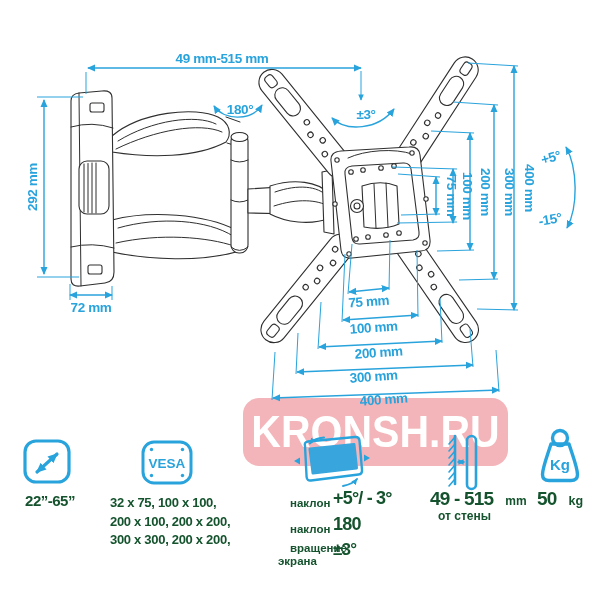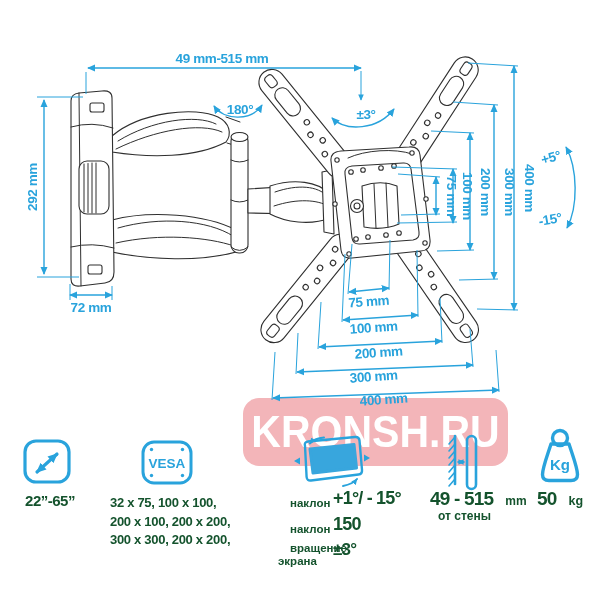--- a/index.html
+++ b/index.html
@@ -223,23 +223,23 @@
 <svg class="abs ic" style="left:291px;top:432px" width="82" height="60">
   <path class="icon-stroke" d="M14,14 Q13,10 17,9.5 L64,5 Q68,4.6 68.5,8.5 L71,38 Q71.4,42 67.5,42.5 L20,48.5 Q16,49 15.6,45 Z" stroke-width="2.4" fill="#fff"></path>
   <path d="M19,17 L63,12.5 L65.5,36 L22,41 Z" fill="#38a6dd" stroke="#38a6dd" stroke-width="3" stroke-linejoin="round"></path>
   <path class="icon-stroke" d="M33,5.5 Q23,6.5 19,11.5" stroke-width="2" marker-end="url(#arbs)"></path>
   <path class="icon-stroke" d="M52,54 Q62,52 66,47" stroke-width="2" marker-end="url(#arbs)"></path>
   <path d="M9,25.5 L3,29 L9,32.5 Z" fill="#29a3dc"></path>
   <path d="M73,22.5 L79,26 L73,29.5 Z" fill="#29a3dc"></path>
 </svg>
 
 <div class="abs blue b slab" style="left:290px;top:497px">наклон</div>
-<div class="abs blue b sval" style="left:333px;top:488px">+1°/ - 15°</div>
+<div class="abs blue b sval" style="left:333px;top:488px">+5°/ - 3°</div>
 <div class="abs blue b slab" style="left:290px;top:523px">наклон</div>
-<div class="abs blue b sval" style="left:333px;top:514px">150</div>
+<div class="abs blue b sval" style="left:333px;top:514px">180</div>
 <div class="abs blue b slab" style="left:290px;top:542px">вращение</div>
 <div class="abs blue b slab" style="left:278px;top:555px">экрана</div>
 <div class="abs blue b sval" style="left:333px;top:540px;font-size:17px">±3°</div>
 
 <svg class="abs ic" style="left:446px;top:431px" width="36" height="64">
   <line class="icon-stroke" x1="9" y1="5" x2="9" y2="53" stroke-width="2.6"></line>
   <path class="icon-stroke" d="M9,6 l-6,7 M9,13 l-6,7 M9,20 l-6,7 M9,27 l-6,7 M9,34 l-6,7 M9,41 l-6,7 M9,48 l-6,7" stroke-width="1.6"></path>
   <rect class="icon-stroke" x="21" y="5" width="9" height="53" rx="4.5" stroke-width="2.6" fill="#fff"></rect>
   <line class="icon-stroke" x1="12" y1="31" x2="18" y2="31" stroke-width="1.6" marker-start="url(#arbs)" marker-end="url(#arbs)"></line>
 </svg>

